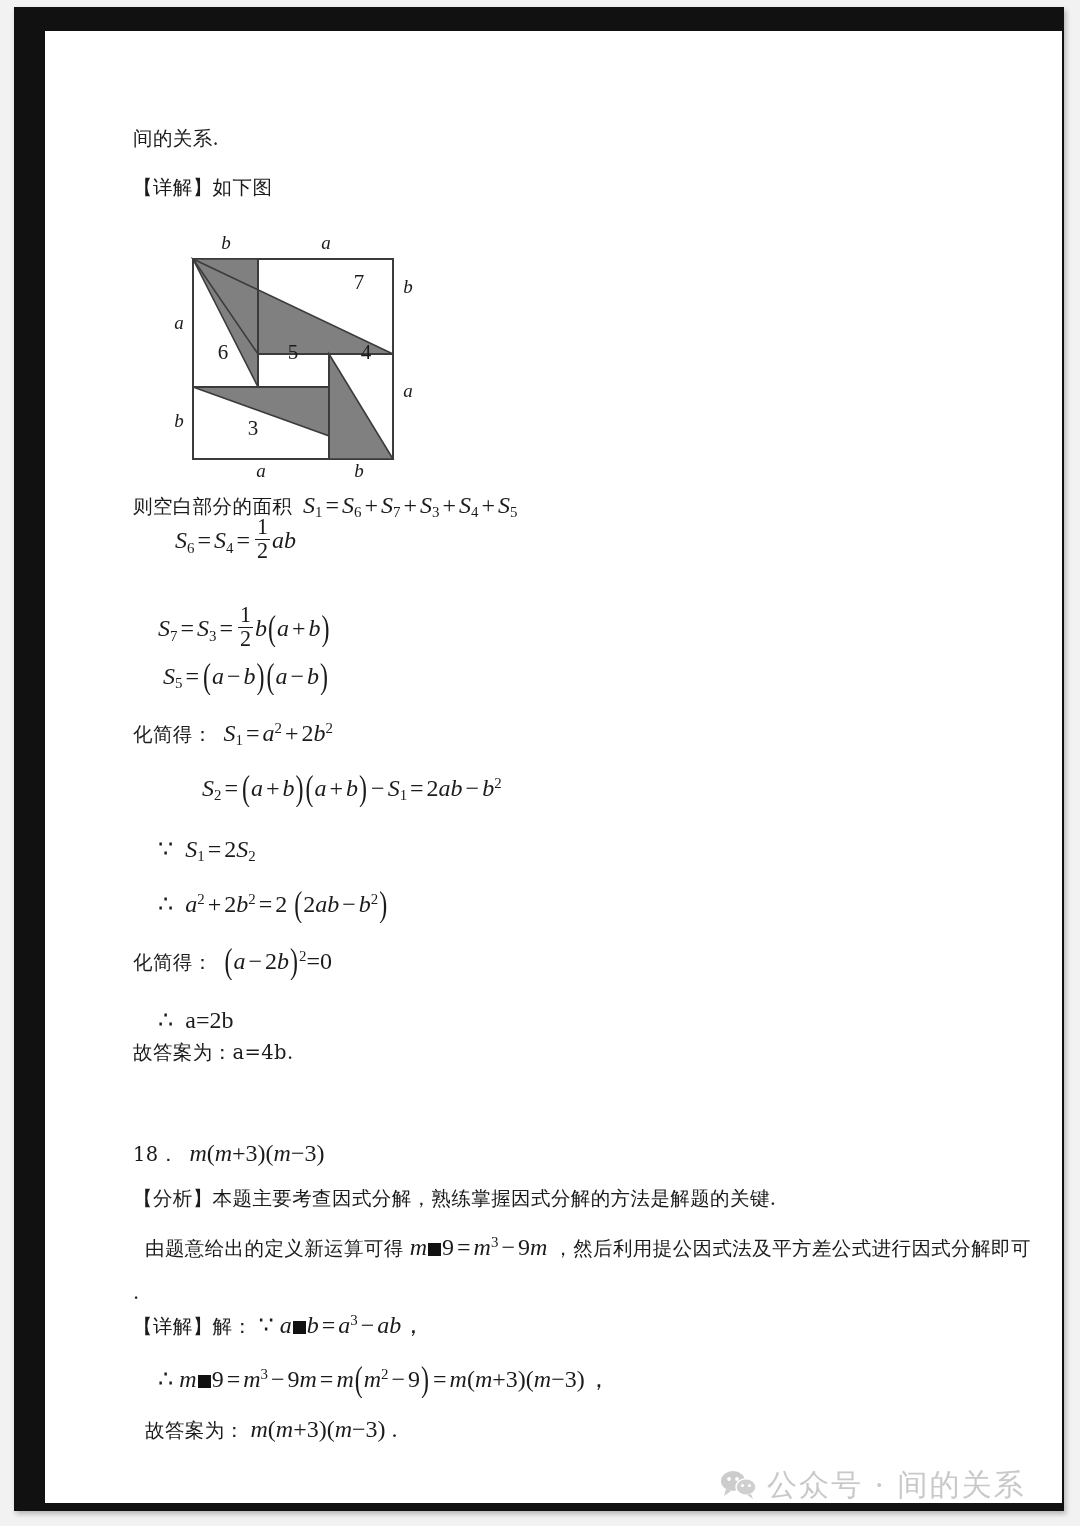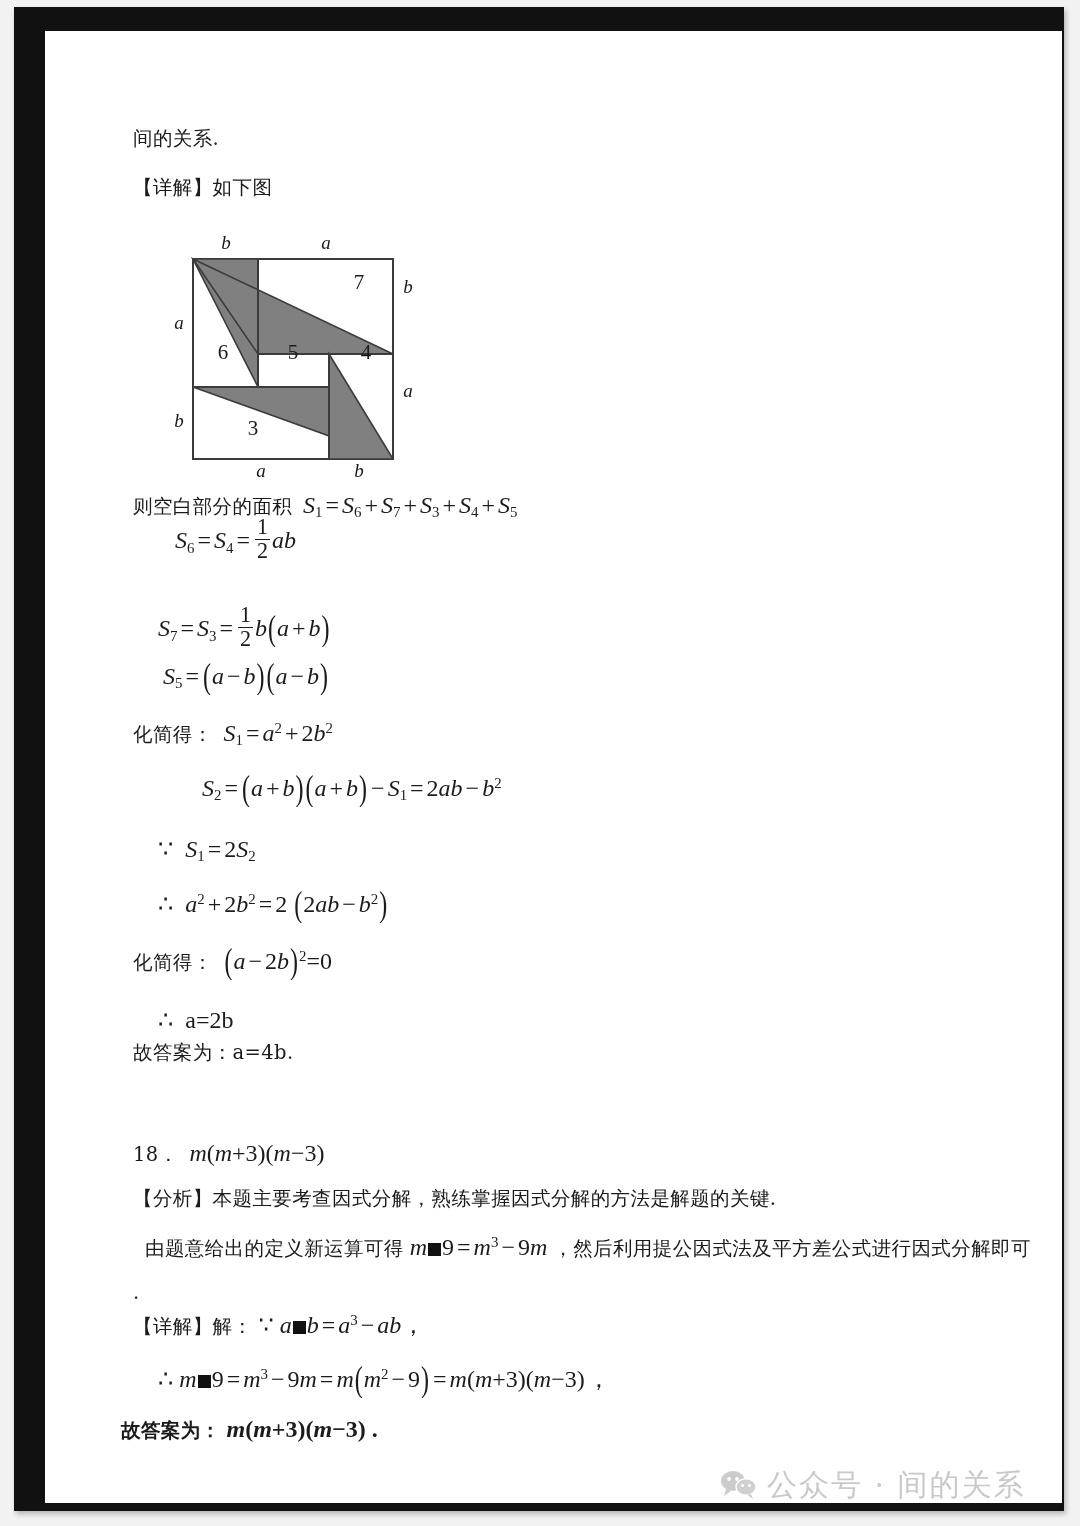--- a/index.html
+++ b/index.html
@@ -248,21 +248,21 @@
         <div class="line cn" style="left:88px; top:1252px;">.</div>
 
         <div class="line" style="left:88px; top:1282px;">
           <span class="cn">【详解】解：</span><span class="mathline">&nbsp;∵&nbsp;<i class="v">a</i><span class="blk"></span><i class="v">b</i><span class="op">=</span><i class="v">a</i><span class="sup">3</span><span class="op">−</span><i class="v">ab</i>，</span>
         </div>
 
         <div class="line mathline" style="left:113px; top:1336px;">
           ∴&nbsp;<i class="v">m</i><span class="blk"></span>9<span class="op">=</span><i class="v">m</i><span class="sup">3</span><span class="op">−</span>9<i class="v">m</i><span class="op">=</span><i class="v">m</i><span class="bigparen">(</span><i class="v">m</i><span class="sup">2</span><span class="op">−</span>9<span class="bigparen">)</span><span class="op">=</span><i class="v">m</i>(<i class="v">m</i>+3)(<i class="v">m</i>−3)<span class="bigparen"></span>，
         </div>
 
-        <div class="line" style="left:76px; top:1386px;font-weight:bold;">
+        <div class="line" style="left:100px; top:1386px;">
           <span class="cn">故答案为：</span><span class="mathline">&nbsp;<i class="v">m</i>(<i class="v">m</i>+3)(<i class="v">m</i>−3) .</span>
         </div>
 
       </div>
     </div>
   </div>
 
   <div id="watermark">
     <svg width="38" height="30" viewBox="0 0 38 30">
       <ellipse cx="13" cy="11" rx="12" ry="10" fill="#cccccc"></ellipse>

